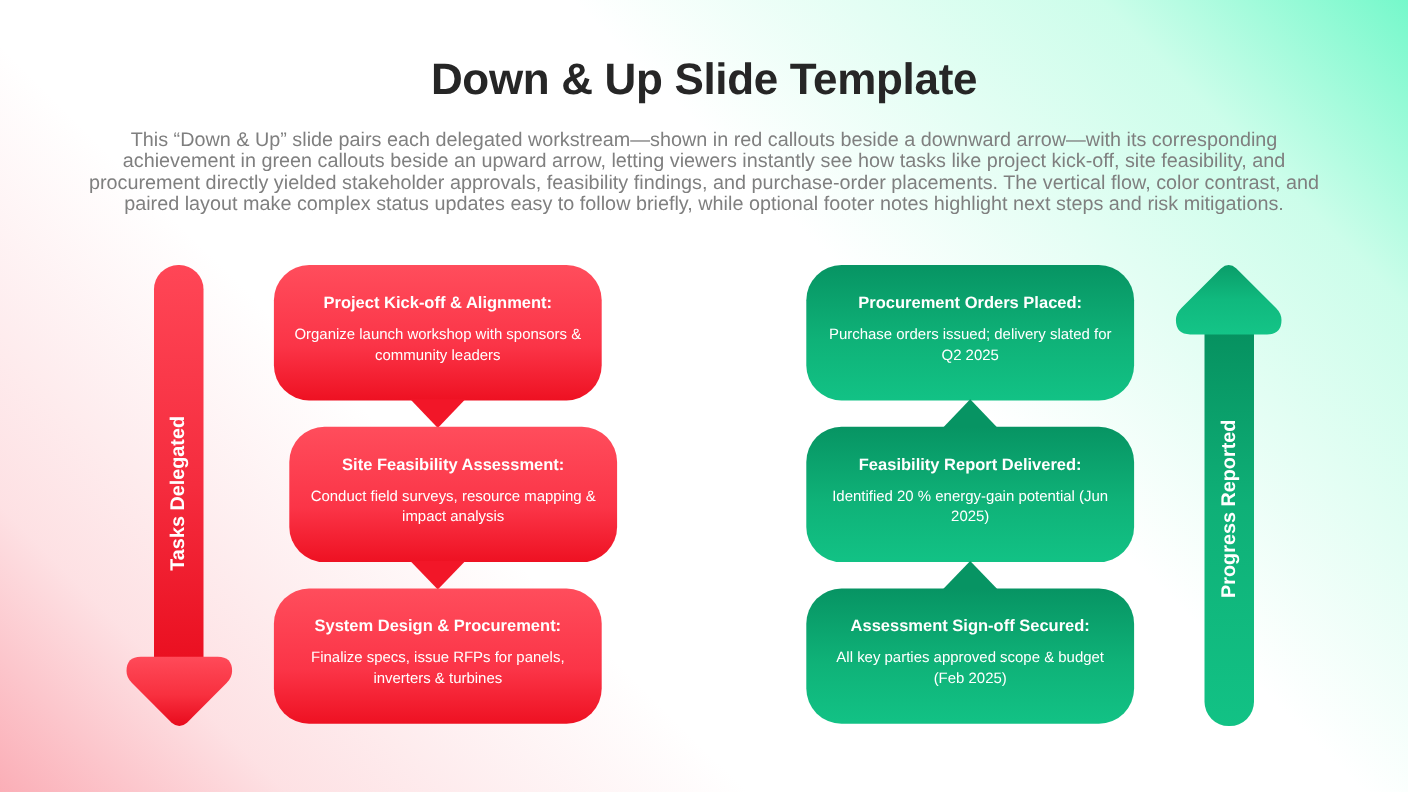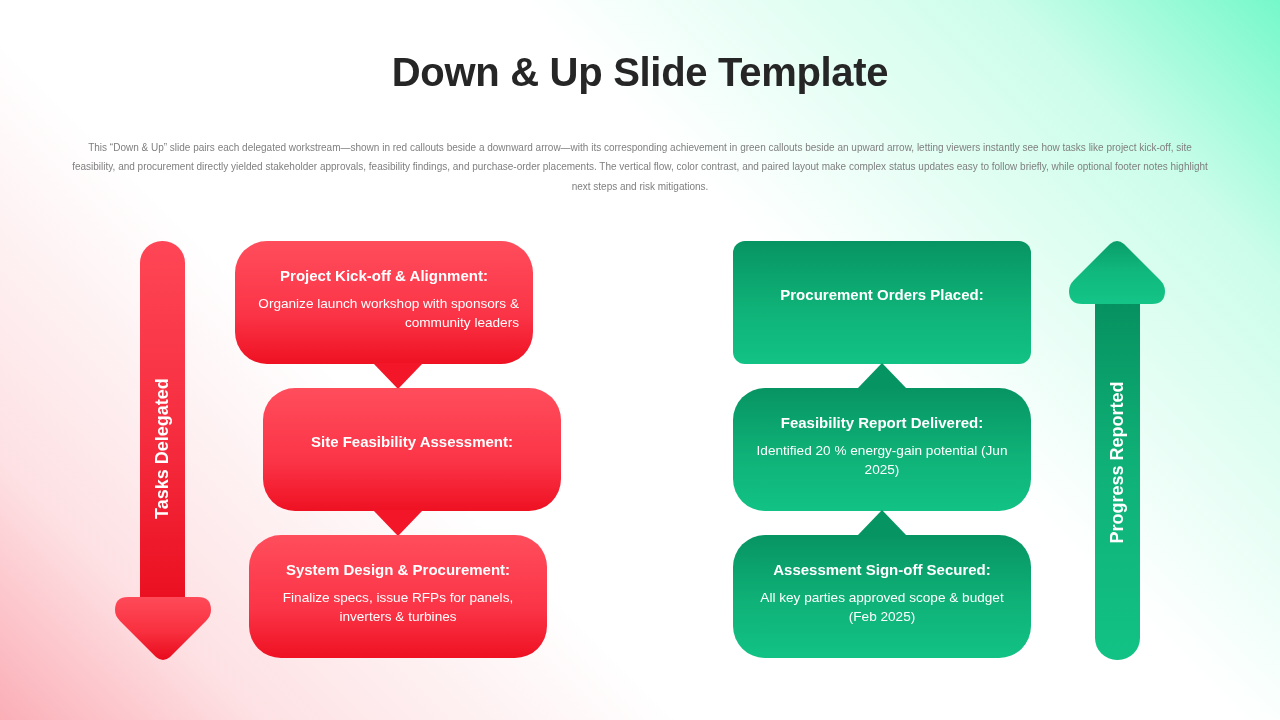--- a/index.html
+++ b/index.html
@@ -19,23 +19,22 @@
     background: linear-gradient(45deg, rgba(250,160,170,0.85) 0%, rgba(252,200,205,0.55) 13%, rgba(255,255,255,0) 34%);
     pointer-events: none;
   }
   .title {
     position: absolute; left: 0; top: 50px; width: 1280px;
     text-align: center; font-size: 40px; font-weight: bold; color: #262626;
     letter-spacing: -0.3px;
   }
   .desc {
     position: absolute; left: 72px; top: 118px; width: 1136px;
-    text-align: center; font-size: 10px; line-height: 19.3px; color: #7f7f7f;
+    text-align: center; font-size: 18px; line-height: 19.3px; color: #7f7f7f;
     font-family: "Liberation Sans", sans-serif;
-    margin-top: 20px;
   }
   .box {
     position: absolute; width: 298px; height: 123px; border-radius: 32px;
     display: flex; flex-direction: column; align-items: center; justify-content: center;
     text-align: center; color: #ffffff; padding: 0 14px 6px 14px;
   }
   .box.red { background: linear-gradient(180deg, #ff4d5c 0%, #fb3447 60%, #ee1122 100%); }
   .box.green { background: linear-gradient(180deg, #079463 0%, #0fb278 55%, #12c285 100%); }
   .box .btitle { font-size: 15px; font-weight: bold; margin-bottom: 10px; }
   .box .btext { font-size: 13.6px; line-height: 19.5px; }
@@ -83,38 +82,40 @@
         <stop offset="0" stop-color="#ff4a59"></stop>
         <stop offset="0.55" stop-color="#f8303f"></stop>
         <stop offset="1" stop-color="#e80a1c"></stop>
       </linearGradient>
     </defs>
     <path d="M14 1 H84 Q97 1 97 14 Q97 20 92 25 L56 61 Q49 67 42 61 L6 25 Q1 20 1 14 Q1 1 14 1 Z" fill="url(#rh)"></path>
   </svg>
   <div class="arrow-label" style="left:62px; top:438px; width:200px;">Tasks Delegated</div>
 </div>
 
-<div class="box red" style="left:235px; top:241px;text-align:right;">
+<div class="box red" style="left:249px; top:241px;">
   <div class="btitle">Project Kick-off &amp; Alignment:</div>
   <div class="btext">Organize launch workshop with sponsors &amp; community leaders</div>
 </div>
 <div class="pointer ptr-red" style="left:373px; top:363px;"></div>
 
 <div class="box red" style="left:249px; top:388px;margin-left:14px;">
   <div class="btitle">Site Feasibility Assessment:</div>
+  <div class="btext">Conduct field surveys, resource mapping &amp; impact analysis</div>
 </div>
 <div class="pointer ptr-red" style="left:373px; top:510px;"></div>
 
 <div class="box red" style="left:249px; top:535px;">
   <div class="btitle">System Design &amp; Procurement:</div>
   <div class="btext">Finalize specs, issue RFPs for panels, inverters &amp; turbines</div>
 </div>
 
-<div class="box green" style="left:733px; top:241px;border-radius:12px;">
+<div class="box green" style="left:733px; top:241px;">
   <div class="btitle">Procurement Orders Placed:</div>
+  <div class="btext">Purchase orders issued; delivery slated for Q2 2025</div>
 </div>
 <div class="pointer ptr-green" style="left:857px; top:363px;"></div>
 
 <div class="box green" style="left:733px; top:388px;">
   <div class="btitle">Feasibility Report Delivered:</div>
   <div class="btext">Identified 20 % energy-gain potential (Jun 2025)</div>
 </div>
 <div class="pointer ptr-green" style="left:857px; top:510px;"></div>
 
 <div class="box green" style="left:733px; top:535px;">

